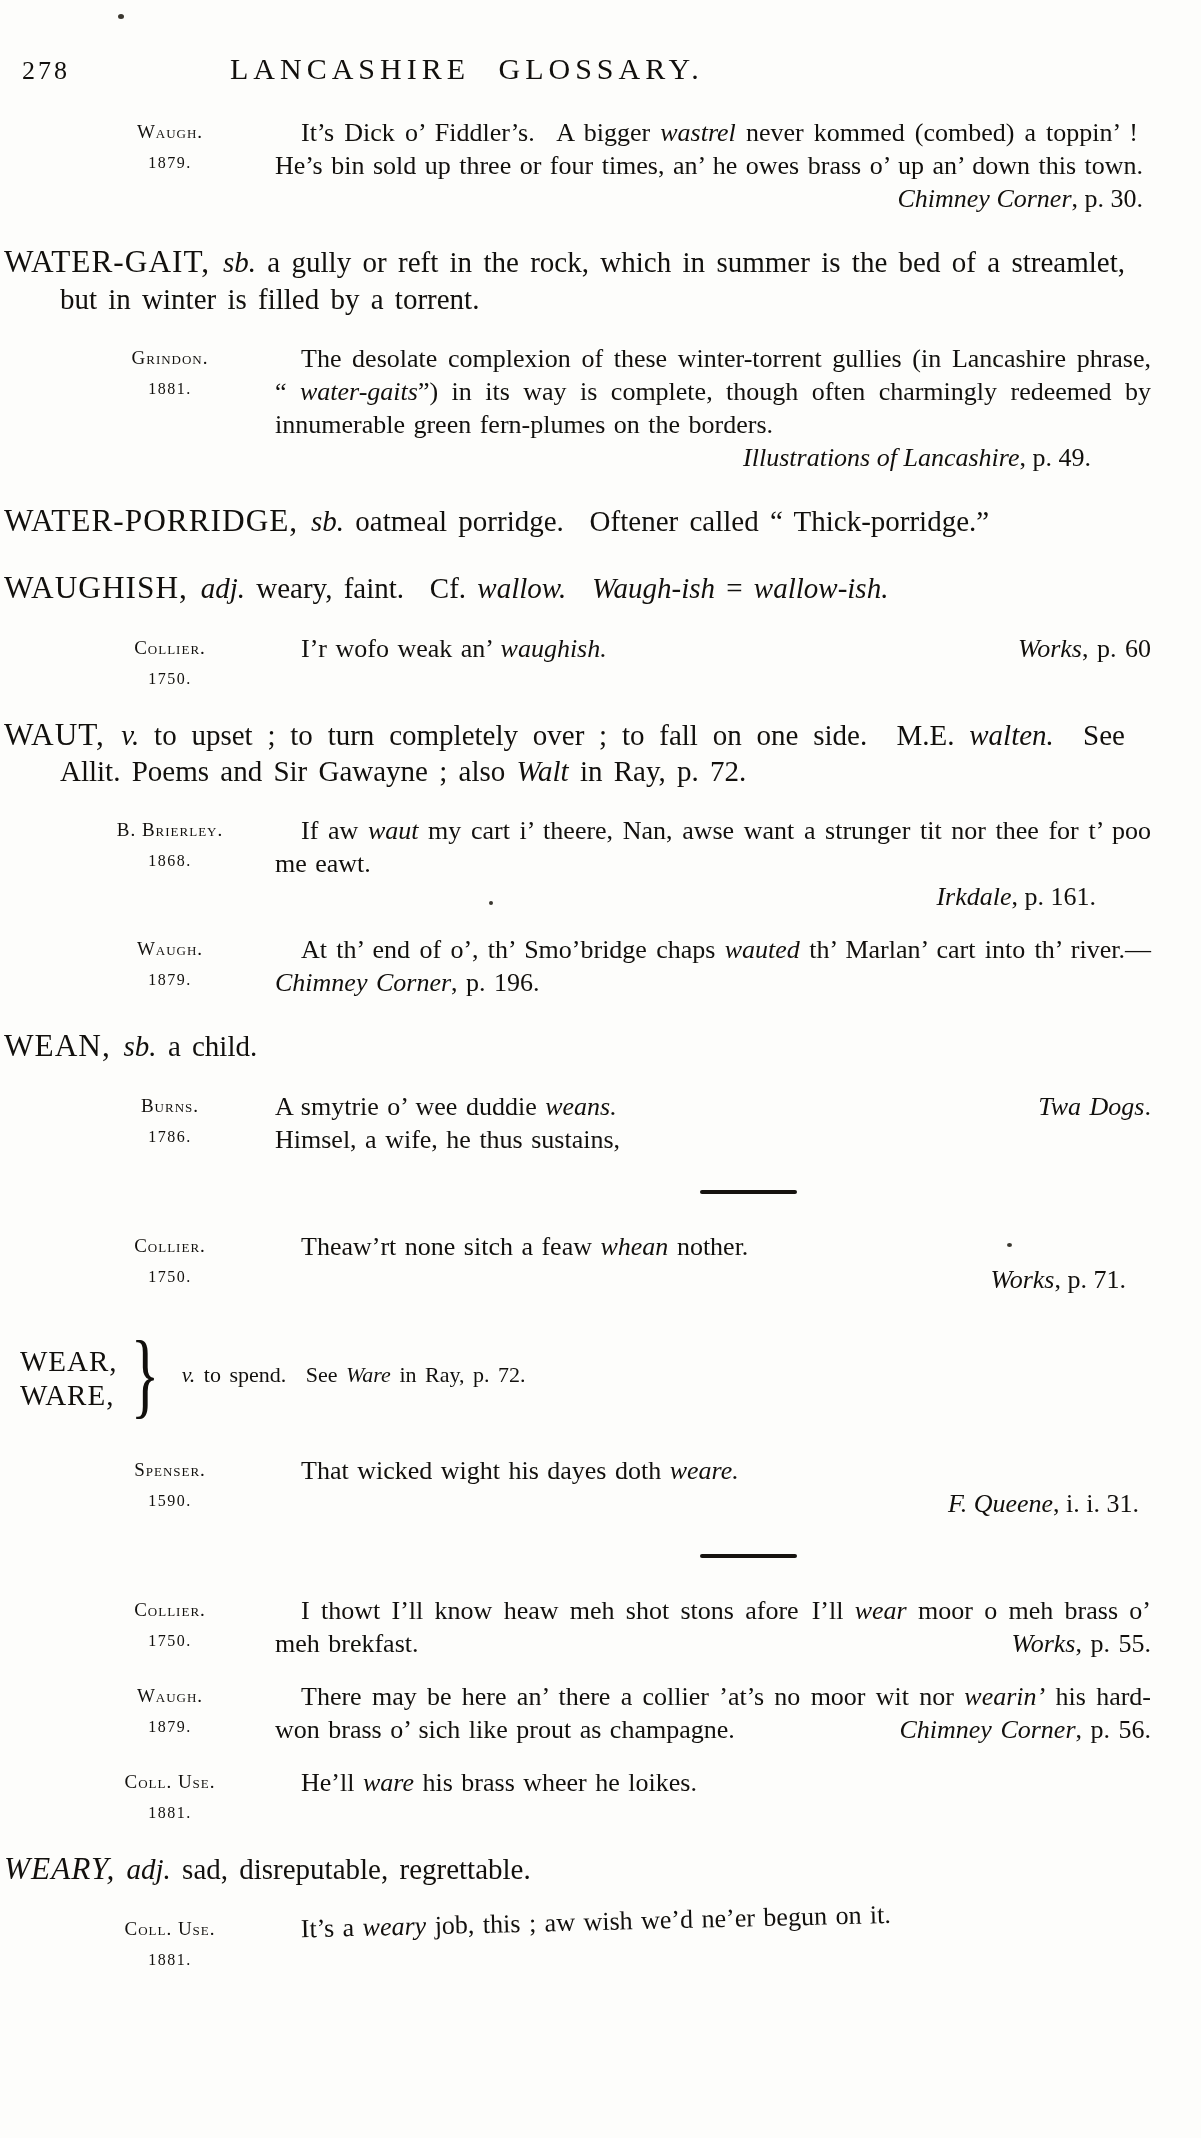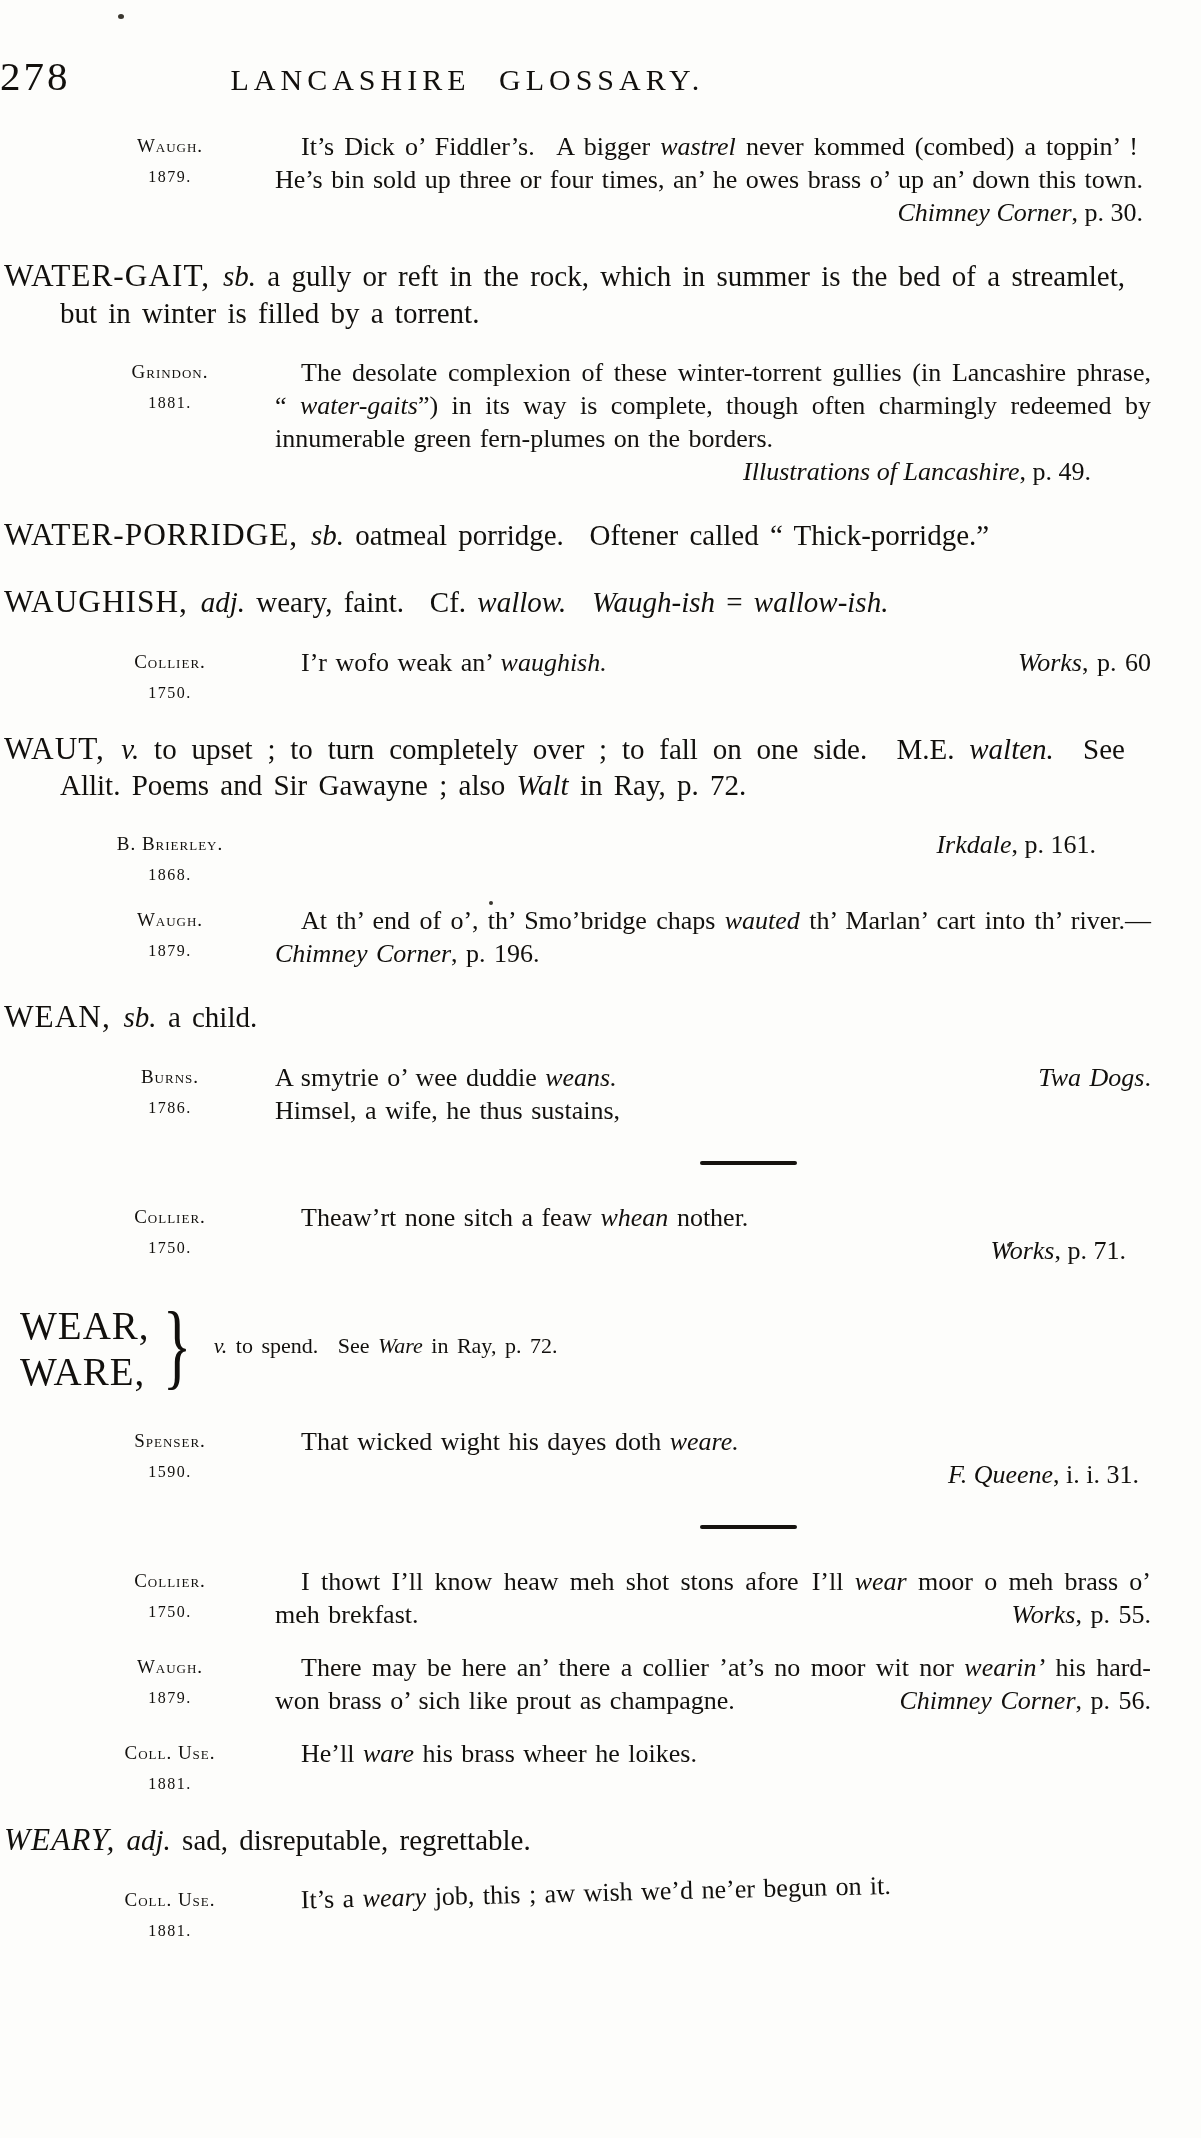--- a/index.html
+++ b/index.html
@@ -5,32 +5,32 @@
   * { margin:0; padding:0; box-sizing:border-box; }
   html, body { background:#e9e7e2; }
   body { width:1201px; font-family:"Liberation Serif","DejaVu Serif",serif; }
   .page {
     position:relative; width:1201px; min-height:2138px;
     background:#fdfdfb; color:#12100d; overflow:hidden;
     padding-top:52px;
   }
   
   .page-header { display:flex; align-items:baseline; margin-bottom:30px; }
-  .page-number { font-size:41px; letter-spacing:3px; }
+  .page-number { margin-left:22px; font-size:26px; letter-spacing:3px; }
   .page-title  { margin-left:160px; font-size:30px; letter-spacing:5px; word-spacing:16px; }
   
   .entry {
     width:1121px; margin:28px 0 24px 4px;
     font-size:29px; line-height:1.24; text-align:justify;
     word-spacing:4px; padding-left:56px; text-indent:-56px;
   }
   .entry .hw { font-size:1.08em; letter-spacing:1px; }
   
   .entry2 { display:flex; align-items:center; margin:30px 0 24px 20px; }
-  .e2-words { font-size:39px; line-height:1.18; letter-spacing:1px; }
+  .e2-words { font-size:29px; line-height:1.18; letter-spacing:1px; }
   .e2-words div { text-align:left; }
   .e2-brace { font-size:96px; line-height:1; margin:0 14px 8px 4px; transform:scaleX(.62); }
   .e2-def { font-size:22px; word-spacing:3px; padding-bottom:6px; }
   
   .cite { display:flex; align-items:flex-start; margin-bottom:20px; }
   .cite-src { width:190px; margin-left:75px; text-align:center; padding-top:5px; flex:none; }
   .src-name { font-variant:small-caps; font-size:19px; letter-spacing:1px; }
   .src-year { font-size:16px; letter-spacing:1.5px; margin-top:11px; }
   .cite-body { width:876px; margin-left:10px; font-size:26px; line-height:1.27; }
   .q { text-align:justify; text-indent:26px; word-spacing:2px; }
@@ -93,20 +93,21 @@
           <p class="q"><span>I’r wofo weak an’ </span><i>waughish.</i><span class="ref same"><i>Works</i><span>, p. 60</span></span></p>
         </div>
       </div>
       <p class="entry"><span class="hw">WAUT, </span><i>v.</i><span> to upset ; to turn completely over ; to fall on one side.  M.E. </span><i>walten.</i><span>  See Allit. Poems and Sir Gawayne ; also </span><i>Walt</i><span> in Ray, p. 72.</span></p>
       <div class="cite">
         <div class="cite-src">
           <div class="src-name">B. Brierley.</div>
           <div class="src-year">1868.</div>
         </div>
         <div class="cite-body">
+          <p class="q"><span>If aw </span><i>waut</i><span> my cart i’ theere, Nan, awse want a strunger tit nor thee for t’ poo me eawt.</span></p>
           <div class="refline" style="padding-right: 55px;"><span class="ref"><i>Irkdale</i><span>, p. 161.</span></span></div>
         </div>
       </div>
       <div class="cite">
         <div class="cite-src">
           <div class="src-name">Waugh.</div>
           <div class="src-year">1879.</div>
         </div>
         <div class="cite-body">
           <p class="q"><span>At th’ end of o’, th’ Smo’bridge chaps </span><i>wauted</i><span> th’ Marlan’ cart into th’ river.—</span><i>Chimney Corner</i><span>, p. 196.</span></p>

